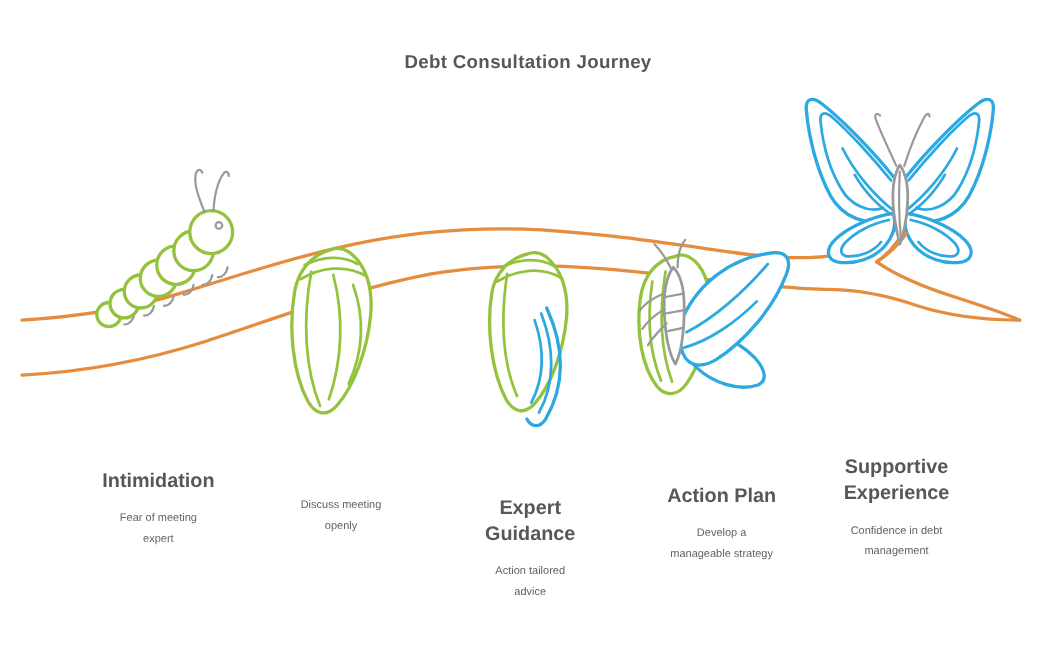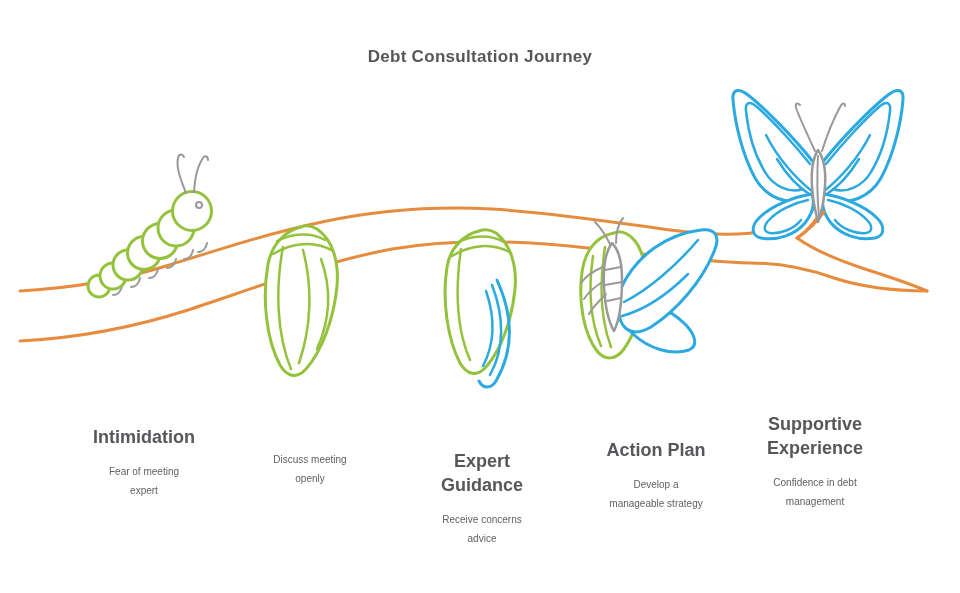--- a/index.html
+++ b/index.html
@@ -123,21 +123,21 @@
     <div class="step-desc">Fear of meeting
 expert</div>
   </div>
   <div class="step" style="left:215px;top:437px;">
     <div class="step-desc">Discuss meeting
 openly</div>
   </div>
   <div class="step" style="left:387px;top:449px;">
     <div class="step-title">Expert
 Guidance</div>
-    <div class="step-desc">Receive concerns
+    <div class="step-desc">Action tailored
 advice</div>
   </div>
   <div class="step" style="left:561px;top:438px;">
     <div class="step-title">Action Plan</div>
     <div class="step-desc">Develop a
 manageable strategy</div>
   </div>
   <div class="step" style="left:720px;top:412px;">
     <div class="step-title">Supportive
 Experience</div>

